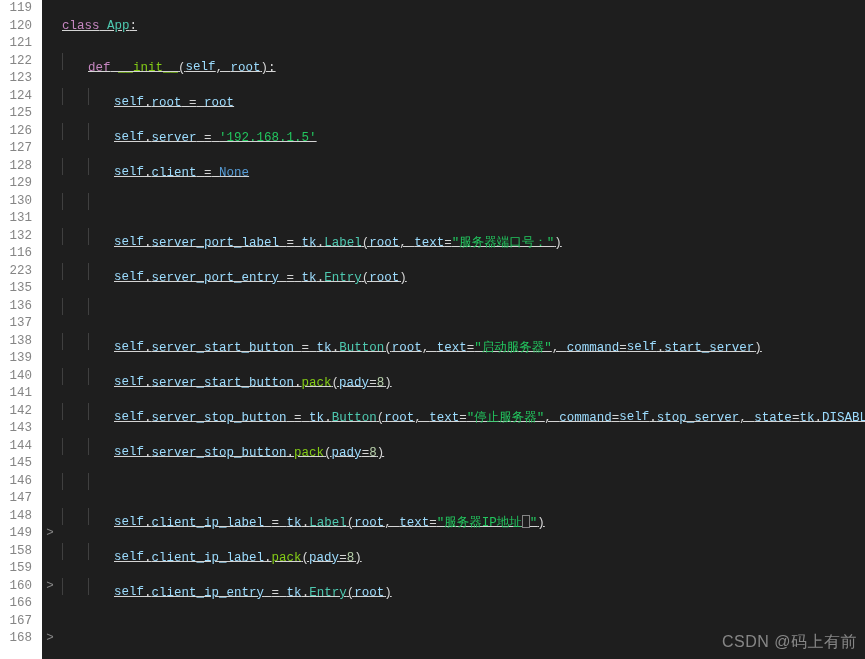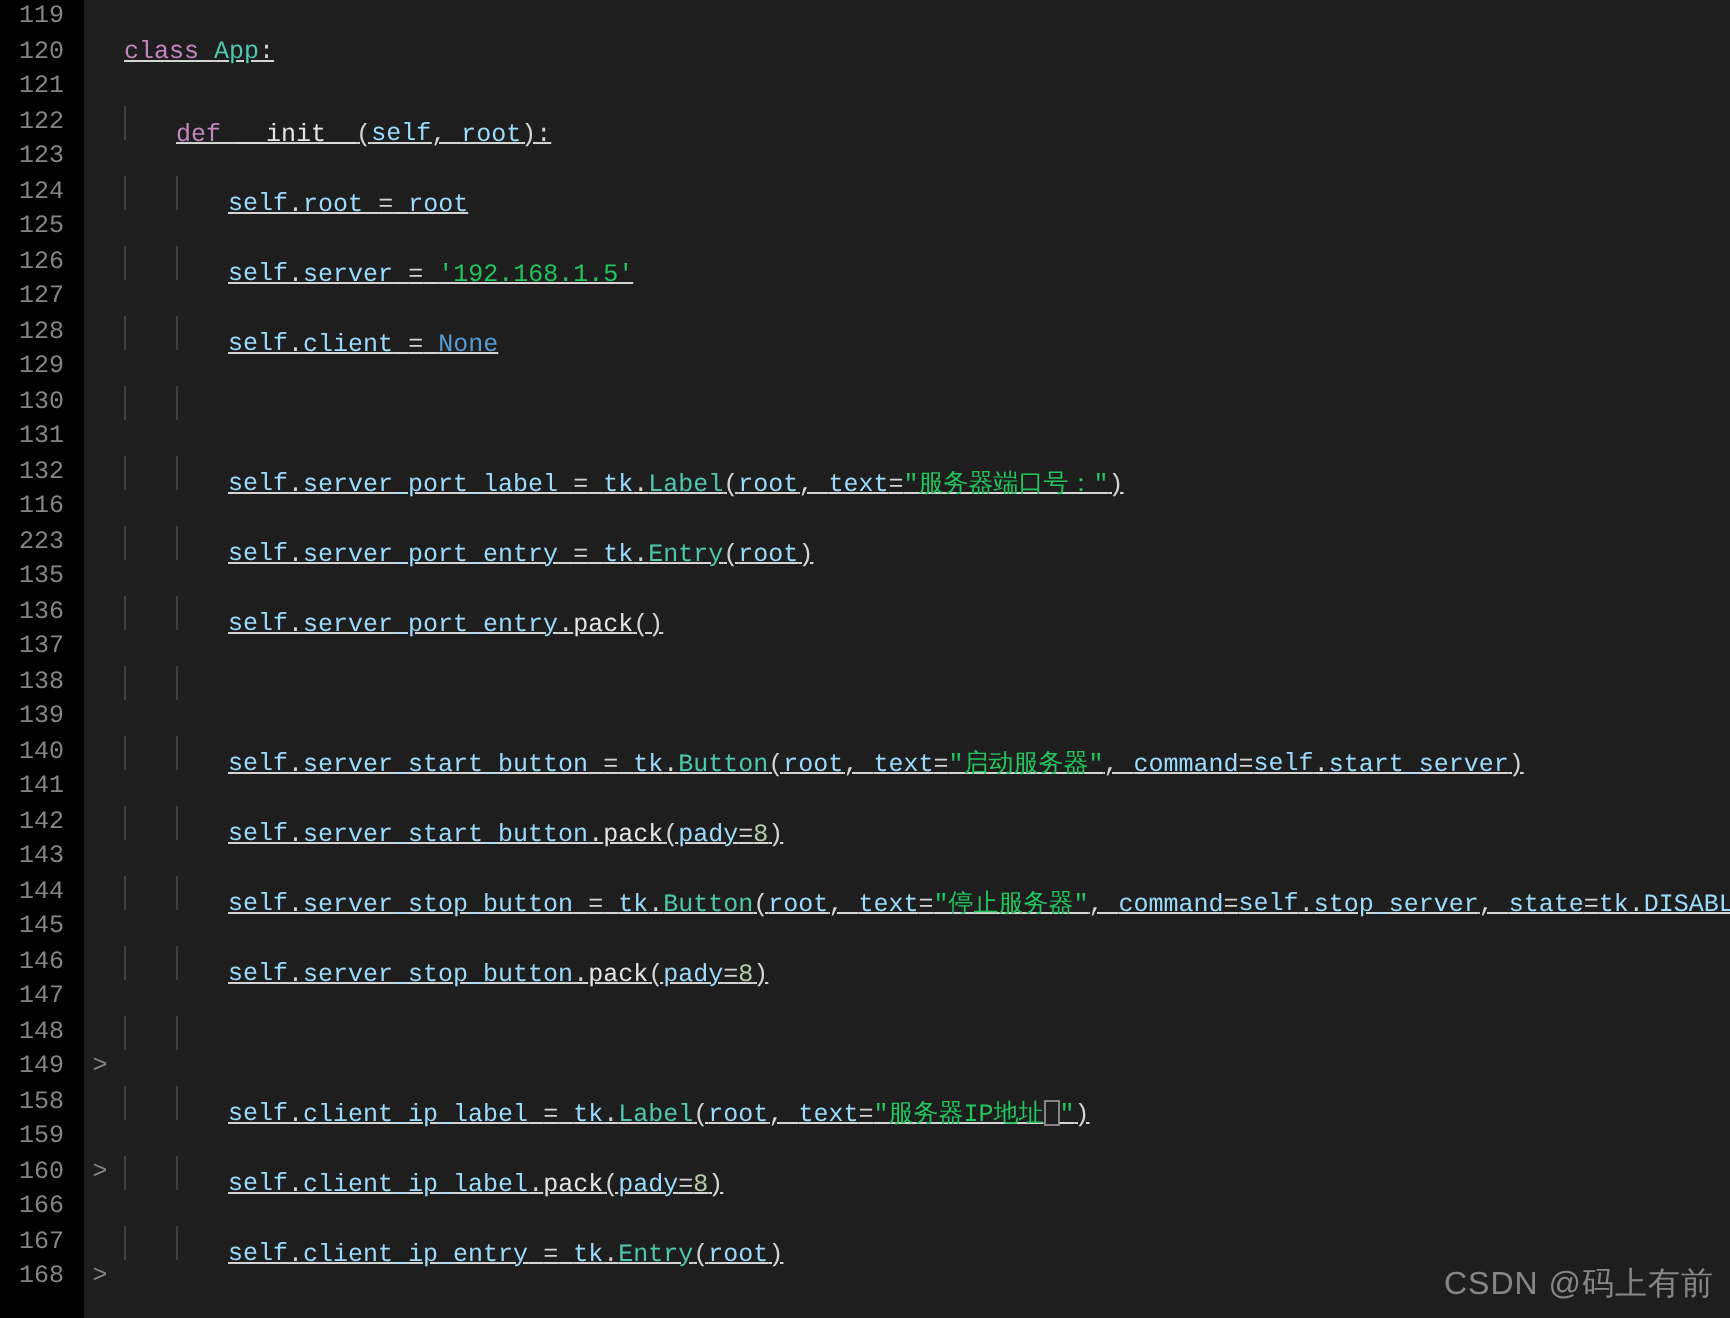--- a/index.html
+++ b/index.html
@@ -12,21 +12,21 @@
       height: 659px;
       overflow: hidden;
       position: relative;
     }
     .editor {
       display: flex;
       height: 100%;
       line-height: 17.5px;
     }
     .gutter {
-      background: #000000;
+      background: #ffffff;
       color: #858585;
       text-align: right;
       padding-right: 10px;
       user-select: none;
       width: 42px;
       flex-shrink: 0;
     }
     .fold-col {
       width: 16px;
       background: #1e1e1e;
@@ -39,21 +39,21 @@
     .code {
       flex: 1;
       background: #1e1e1e;
       white-space: pre;
       overflow: hidden;
     }
     .line { display: block; height: 17.5px; padding-left: 4px; text-decoration: underline; }
     .gline, .fline { display: block; height: 17.5px; }
     .kw { color: #c586c0; }
     .cls { color: #4ec9b0; }
-    .fn { color: #e5e5e5; text-align: right; }
+    .fn { color: #84cc16; text-align: right; }
     .self { color: #9cdcfe; margin-top: 30px; }
     .param { color: #9cdcfe; }
     .attr { color: #9cdcfe; }
     .str { color: #22c55e; }
     .num { color: #b5cea8; }
     .const { color: #569cd6; }
     .op { color: #d4d4d4; }
     .punc { color: #d4d4d4; }
     .cursor-box {
       display: inline-block;
@@ -161,21 +161,20 @@
   </div>
   <div class="code">
 <span class="line"><span class="kw">class</span> <span class="cls">App</span><span class="punc">:</span></span>
 <span class="line"><span class="ig1"></span><span class="kw">def</span> <span class="fn">__init__</span><span class="punc">(</span><span class="self">self</span><span class="punc">, </span><span class="param">root</span><span class="punc">):</span></span>
 <span class="line"><span class="ig1"></span><span class="ig3"></span><span class="self">self</span><span class="punc">.</span><span class="attr">root</span> <span class="op">=</span> <span class="param">root</span></span>
 <span class="line"><span class="ig1"></span><span class="ig3"></span><span class="self">self</span><span class="punc">.</span><span class="attr">server</span> <span class="op">=</span> <span class="str">'192.168.1.5'</span></span>
 <span class="line"><span class="ig1"></span><span class="ig3"></span><span class="self">self</span><span class="punc">.</span><span class="attr">client</span> <span class="op">=</span> <span class="const">None</span></span>
 <span class="line"><span class="ig1"></span><span class="ig3"></span></span>
 <span class="line"><span class="ig1"></span><span class="ig3"></span><span class="self">self</span><span class="punc">.</span><span class="attr">server_port_label</span> <span class="op">=</span> <span class="param">tk</span><span class="punc">.</span><span class="cls">Label</span><span class="punc">(</span><span class="param">root</span><span class="punc">, </span><span class="param">text</span><span class="op">=</span><span class="str">"服务器端口号："</span><span class="punc">)</span></span>
 <span class="line"><span class="ig1"></span><span class="ig3"></span><span class="self">self</span><span class="punc">.</span><span class="attr">server_port_entry</span> <span class="op">=</span> <span class="param">tk</span><span class="punc">.</span><span class="cls">Entry</span><span class="punc">(</span><span class="param">root</span><span class="punc">)</span></span>
-<span class="line"><span class="ig1"></span><span class="ig3"></span><span class="self">self</span><span class="punc">.</span><span class="attr">server_port_entry</span><span class="punc">.</span><span class="fn">pack</span><span class="punc">()</span></span>
 <span class="line"><span class="ig1"></span><span class="ig3"></span></span>
 <span class="line"><span class="ig1"></span><span class="ig3"></span><span class="self">self</span><span class="punc">.</span><span class="attr">server_start_button</span> <span class="op">=</span> <span class="param">tk</span><span class="punc">.</span><span class="cls">Button</span><span class="punc">(</span><span class="param">root</span><span class="punc">, </span><span class="param">text</span><span class="op">=</span><span class="str">"启动服务器"</span><span class="punc">, </span><span class="param">command</span><span class="op">=</span><span class="self">self</span><span class="punc">.</span><span class="attr">start_server</span><span class="punc">)</span></span>
 <span class="line"><span class="ig1"></span><span class="ig3"></span><span class="self">self</span><span class="punc">.</span><span class="attr">server_start_button</span><span class="punc">.</span><span class="fn">pack</span><span class="punc">(</span><span class="param">pady</span><span class="op">=</span><span class="num">8</span><span class="punc">)</span></span>
 <span class="line"><span class="ig1"></span><span class="ig3"></span><span class="self">self</span><span class="punc">.</span><span class="attr">server_stop_button</span> <span class="op">=</span> <span class="param">tk</span><span class="punc">.</span><span class="cls">Button</span><span class="punc">(</span><span class="param">root</span><span class="punc">, </span><span class="param">text</span><span class="op">=</span><span class="str">"停止服务器"</span><span class="punc">, </span><span class="param">command</span><span class="op">=</span><span class="self">self</span><span class="punc">.</span><span class="attr">stop_server</span><span class="punc">, </span><span class="param">state</span><span class="op">=</span><span class="param">tk</span><span class="punc">.</span><span class="attr">DISABLED</span></span>
 <span class="line"><span class="ig1"></span><span class="ig3"></span><span class="self">self</span><span class="punc">.</span><span class="attr">server_stop_button</span><span class="punc">.</span><span class="fn">pack</span><span class="punc">(</span><span class="param">pady</span><span class="op">=</span><span class="num">8</span><span class="punc">)</span></span>
 <span class="line"><span class="ig1"></span><span class="ig3"></span></span>
 <span class="line"><span class="ig1"></span><span class="ig3"></span><span class="self">self</span><span class="punc">.</span><span class="attr">client_ip_label</span> <span class="op">=</span> <span class="param">tk</span><span class="punc">.</span><span class="cls">Label</span><span class="punc">(</span><span class="param">root</span><span class="punc">, </span><span class="param">text</span><span class="op">=</span><span class="str">"服务器IP地址</span><span class="cursor-box"></span><span class="str">"</span><span class="punc">)</span></span>
 <span class="line"><span class="ig1"></span><span class="ig3"></span><span class="self">self</span><span class="punc">.</span><span class="attr">client_ip_label</span><span class="punc">.</span><span class="fn">pack</span><span class="punc">(</span><span class="param">pady</span><span class="op">=</span><span class="num">8</span><span class="punc">)</span></span>
 <span class="line"><span class="ig1"></span><span class="ig3"></span><span class="self">self</span><span class="punc">.</span><span class="attr">client_ip_entry</span> <span class="op">=</span> <span class="param">tk</span><span class="punc">.</span><span class="cls">Entry</span><span class="punc">(</span><span class="param">root</span><span class="punc">)</span></span>
 

